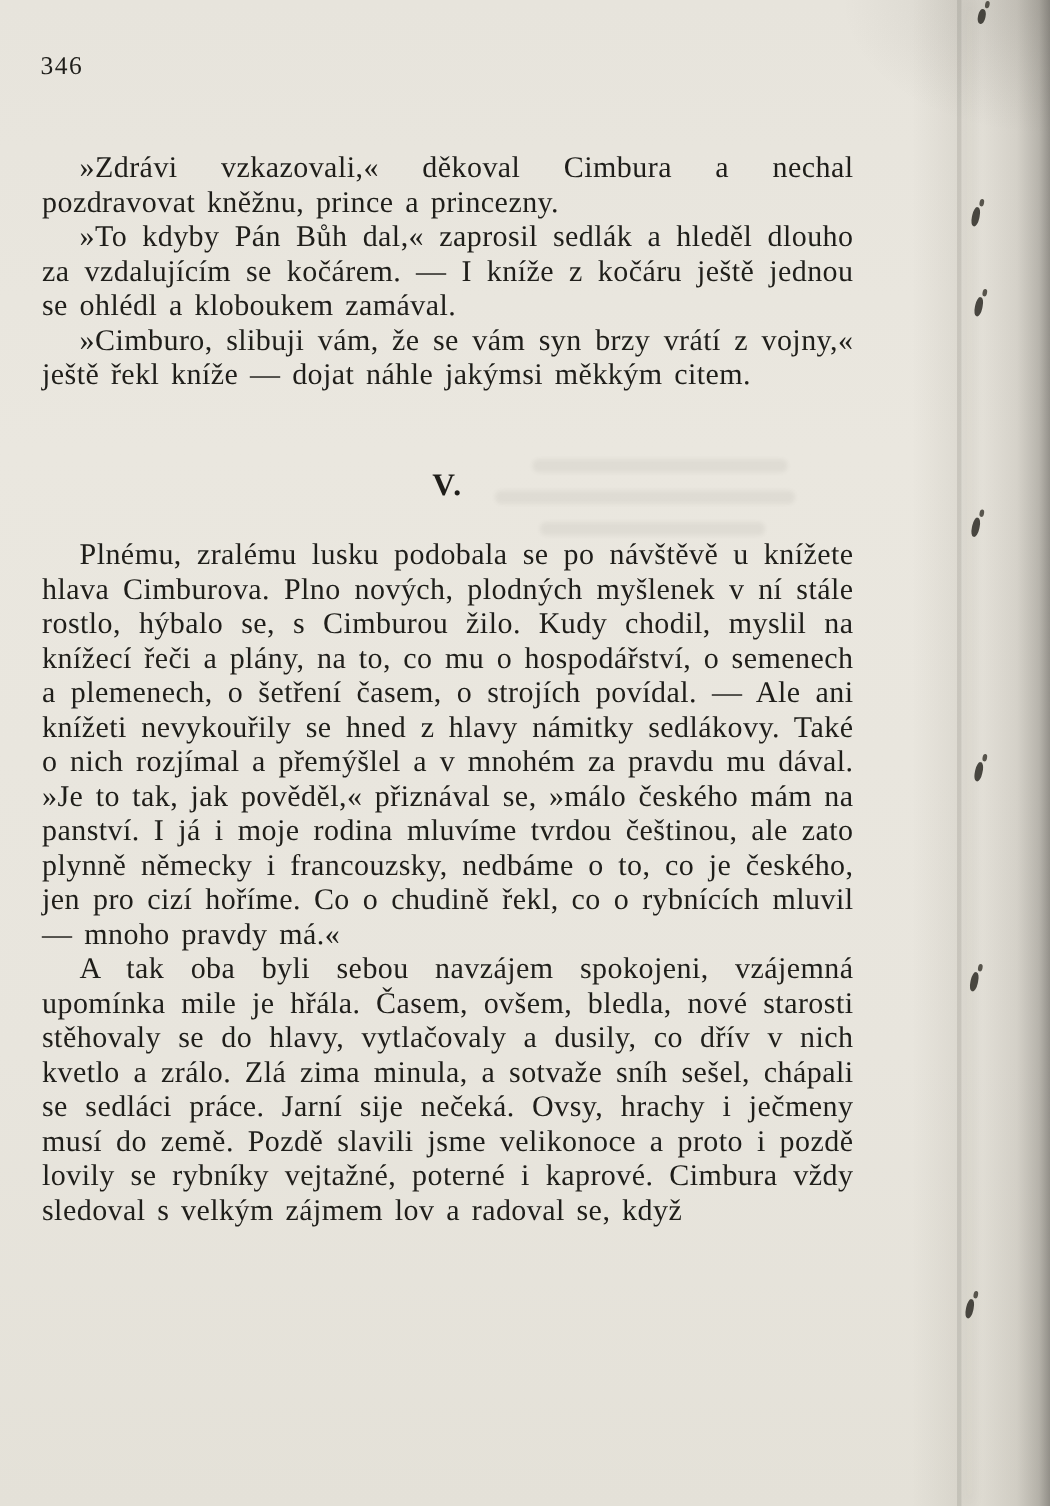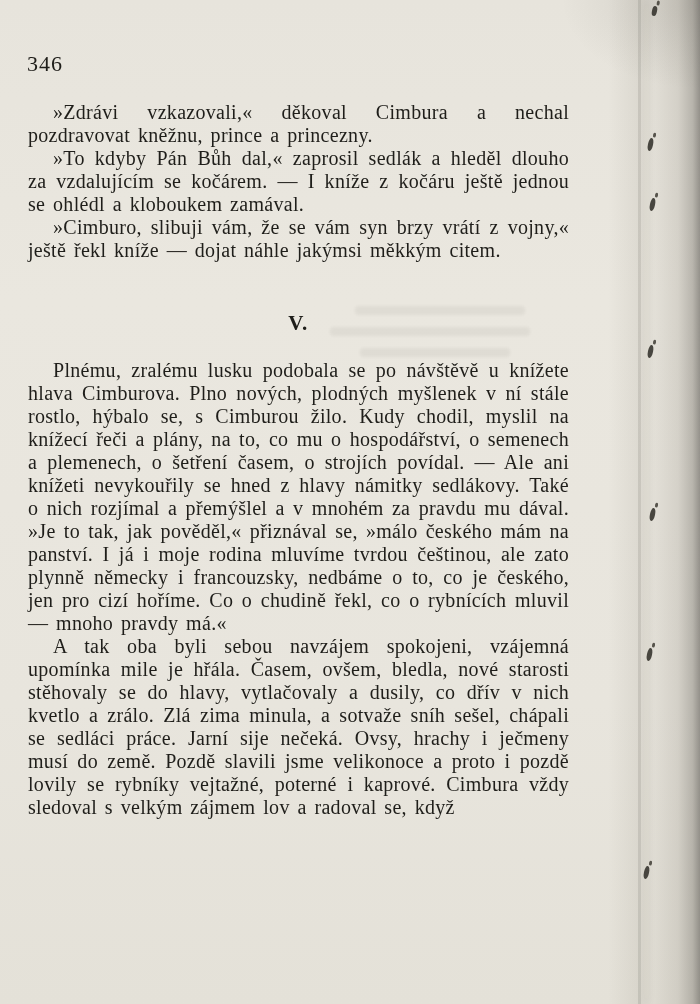--- a/index.html
+++ b/index.html
@@ -13,23 +13,23 @@
     position: relative;
     width: 700px;
     height: 1004px;
     overflow: hidden;
     font-family: "Liberation Serif", "DejaVu Serif", serif;
     background: linear-gradient(180deg, #e7e4dc 0%, #eae7df 30%, #e8e5dd 70%, #e4e1d8 100%);
     color: #1f1e1a;
   }
   .page-number {
     position: absolute;
-    top: 51px;
+    top: 34px;
     left: 27px;
-    font-size: 22px;
+    font-size: 17px;
     letter-spacing: 1px;
   }
   .text-column {
     position: absolute;
     top: 101px;
     left: 28px;
     width: 541px;
     font-size: 20px;
     line-height: 23px;
     text-align: justify;

